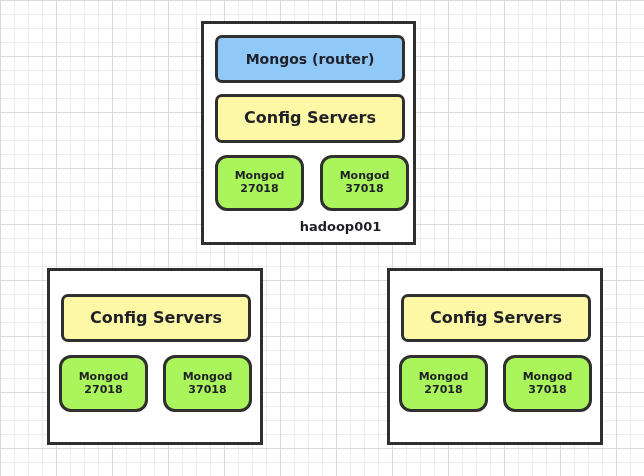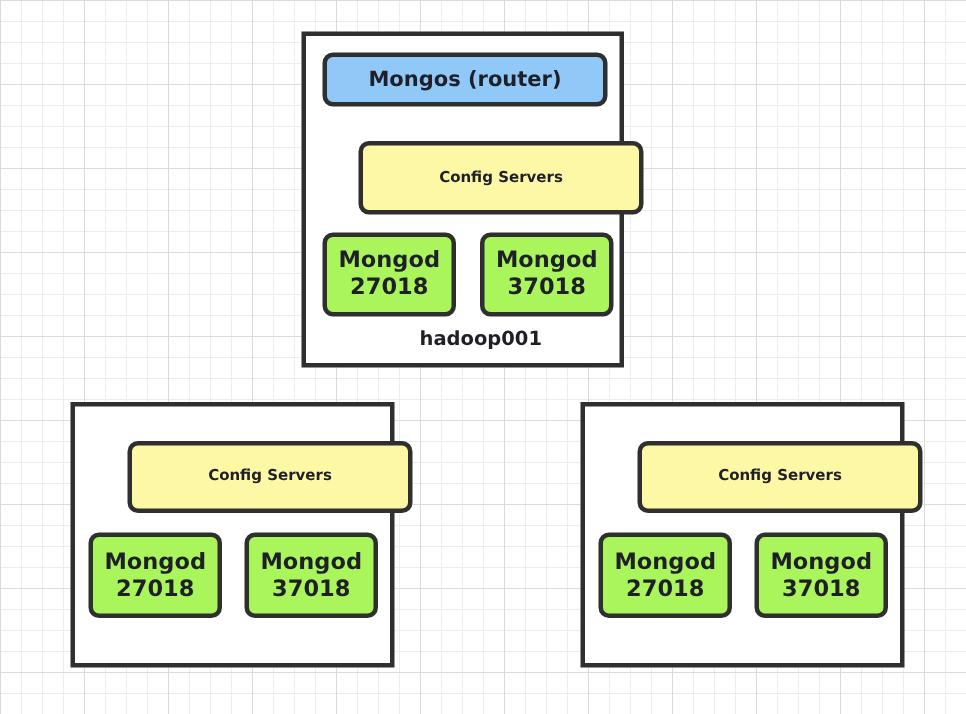--- a/index.html
+++ b/index.html
@@ -53,46 +53,46 @@
     line-height: 1.18;
   }
 
   .node.router {
     background: #90c8f8;
     font-size: 14px;
   }
 
   .node.config {
     background: #fdf8a5;
-    font-size: 10px;
-    margin-left: 24px;
+    font-size: 16px;
   }
 
   .node.mongod {
     background: #aaf55c;
-    font-size: 15px;
+    font-size: 11px;
+    border-radius: 12px;
   }
 
   .host-label {
     position: absolute;
     width: 100%;
     text-align: center;
     font-size: 13px;
     font-weight: bold;
     color: #1f1f28;
   }
 </style>
 </head>
 <body>
 
 <div id="canvas">
 
   <div class="host-box" style="left:201px; top:21px; width:215px; height:224px;">
 
-    <div class="node router" style="left:11px; top:11px; width:190px; height:36px;">
+    <div class="node router" style="left:11px; top:11px; width:190px; height:48px;">
       <span>Mongos (router)</span>
     </div>
 
     <div class="node config" style="left:11px; top:70px; width:190px; height:49px;">
       <span>Config Servers</span>
     </div>
 
     <div class="node mongod" style="left:11px; top:131px; width:89px; height:56px;">
       <div>
         <div>Mongod</div>
@@ -100,21 +100,21 @@
       </div>
     </div>
 
     <div class="node mongod" style="left:116px; top:131px; width:89px; height:56px;">
       <div>
         <div>Mongod</div>
         <div>37018</div>
       </div>
     </div>
 
-    <div class="host-label" style="top:195px; left:12px;">hadoop001</div>
+    <div class="host-label" style="top:195px; left:0;padding-left:32px;">hadoop001</div>
   </div>
 
   <div class="host-box" style="left:47px; top:268px; width:216px; height:177px;">
 
     <div class="node config" style="left:11px; top:23px; width:190px; height:48px;">
       <span>Config Servers</span>
     </div>
 
     <div class="node mongod" style="left:9px; top:84px; width:89px; height:57px;">
       <div>

